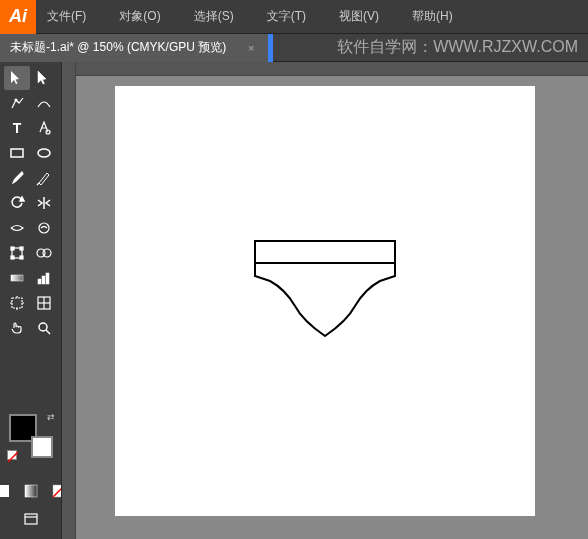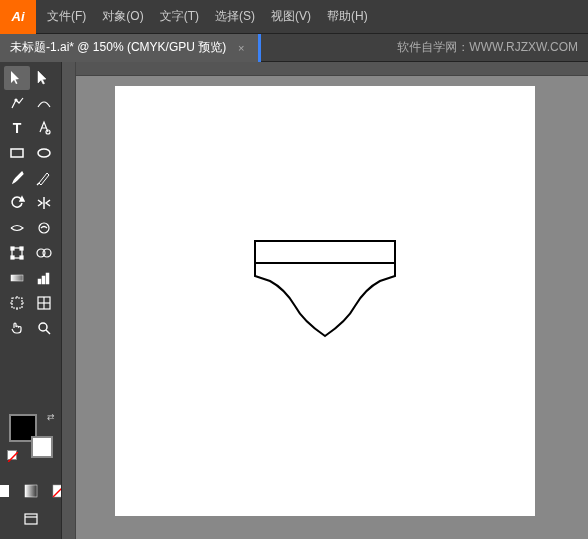--- a/index.html
+++ b/index.html
@@ -22,32 +22,32 @@
       align-items: center;
       border-bottom: 1px solid #222;
     }
     #app-icon {
       width: 36px;
       height: 34px;
       background: #FF6A00;
       display: flex;
       align-items: center;
       justify-content: center;
-      font-size: 13px;
+      font-size: 18px;
       font-weight: bold;
       font-style: italic;
       color: #fff;
       flex-shrink: 0;
     }
     #menu-items {
       display: flex;
       align-items: center;
       height: 100%;
       padding: 12px 4px;
-      gap: 2px;
+      gap: 19px;
     }
     .menu-item {
       padding: 4px 7px;
       font-size: 12px;
       color: #ccc;
       cursor: pointer;
       border-radius: 2px;
     }
 
     
@@ -60,38 +60,38 @@
       border-bottom: 1px solid #222;
     }
     #active-tab {
       height: 28px;
       background: #595959;
       display: flex;
       align-items: center;
       padding: 0 10px;
       font-size: 12px;
       color: #fff;
-      border-right: 3px solid #3b82f6;
-      gap: 8px;
+      border-right: 5px solid #3b82f6;
+      gap: 18px;
     }
     #tab-close {
       font-size: 11px;
       color: #aaa;
       cursor: pointer;
       width: 14px;
       height: 14px;
       display: flex;
       align-items: center;
       justify-content: center;
     }
     #website-info {
       flex: 1;
       text-align: right;
       padding-right: 10px;
-      font-size: 12px;
+      font-size: 16px;
       color: #aaa;
     }
 
     
     #main-layout {
       display: flex;
       width: 100%;
       height: calc(539px - 34px - 28px);
     }
 
@@ -221,22 +221,22 @@
     }
   </style>
 </head>
 <body>
 
 <div id="top-bar">
   <div id="app-icon">Ai</div>
   <div id="menu-items">
     <span class="menu-item">文件(F)</span>
     <span class="menu-item">对象(O)</span>
+    <span class="menu-item">选择(S)</span>
     <span class="menu-item">文字(T)</span>
-    <span class="menu-item">选择(S)</span>
     <span class="menu-item">视图(V)</span>
     <span class="menu-item">帮助(H)</span>
   </div>
 </div>
 
 <div id="tab-bar">
   <div id="active-tab">
     <span>未标题-1.ai* @ 150% (CMYK/GPU 预览)</span>
     <span id="tab-close">×</span>
   </div>

